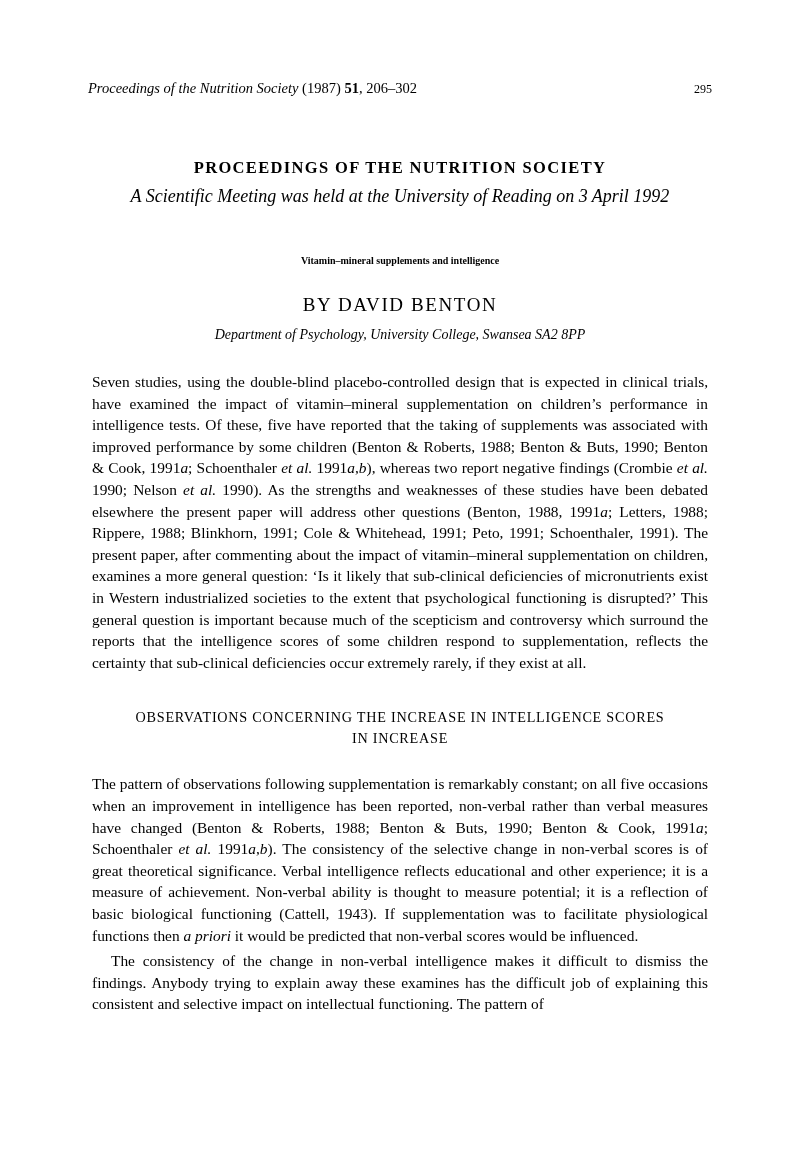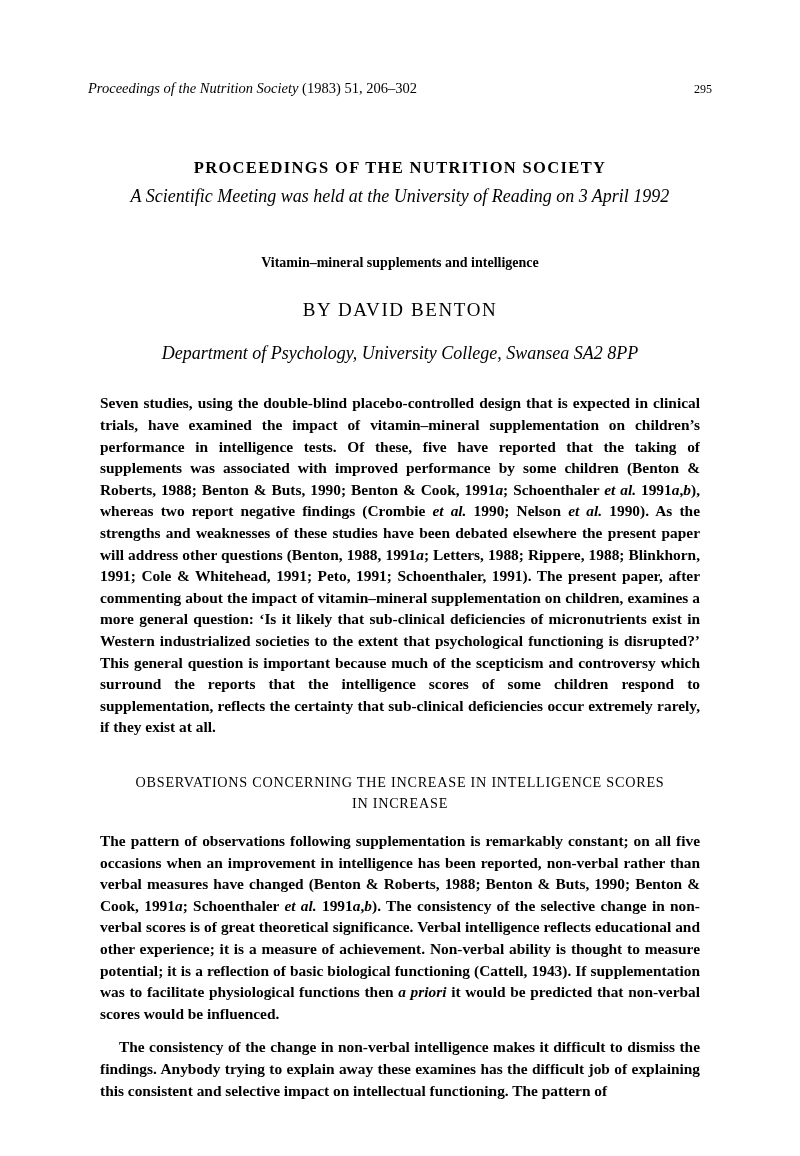--- a/index.html
+++ b/index.html
@@ -41,21 +41,21 @@
     padding-top: 80px;
     font-size: 14.5px;
     line-height: 1.2;
   }
   .running-head .journal-ref {
     font-style: italic;
     white-space: nowrap;
   }
   .running-head .journal-ref .vol {
     font-style: normal;
-    font-weight: normal;
+    font-weight: bold;
   }
   .running-head .journal-ref .yr,
   .running-head .journal-ref .pp {
     font-style: normal;
   }
   .running-head .folio {
     font-size: 12px;
     font-style: normal;
   }
 
@@ -84,86 +84,85 @@
   }
   .symposium-line {
     font-size: 19.5px;
     font-weight: bold;
     line-height: 1.45;
   }
 
   
   .article-title {
     text-align: center;
-    font-size: 14px;
+    font-size: 10px;
     font-weight: bold;
     margin-top: 46px;
     line-height: 1.3;
   }
   .byline {
     text-align: center;
     font-size: 19px;
     letter-spacing: 1.6px;
     margin-top: 26px;
     line-height: 1.3;
   }
   .affiliation {
     text-align: center;
-    font-size: 18px;
+    font-size: 14px;
     font-style: italic;
-    margin-top: 19px;
+    margin-top: 8px;
     line-height: 1.3;
   }
 
   
   .abstract {
     margin-top: 27px;
   }
   p.body-par {
-    margin: 12px;
+    margin: 4px;
     font-size: 15.4px;
     line-height: 21.6px;
     text-align: justify;
     text-justify: inter-word;
     hyphens: none;
     text-indent: 0;
-    font-weight: bold;
   }
   p.body-par.indented {
     text-indent: 19px;
   }
   p.body-par i, p.body-par em {
     font-style: italic;
   }
 
   
   .section-heading {
     text-align: center;
     font-size: 14.2px;
     letter-spacing: 0.75px;
     line-height: 21px;
     margin-top: 34px;
-    margin-bottom: 16px;
+    margin-bottom: 24px;
   }
   .section-heading .sh-line {
     display: block;
   }
 
   .section-body {
     margin-top: 0;
   }
 </style>
 </head>
 <body>
 
 <div class="page">
   <div class="content">
 
     <div class="running-head">
-      <div class="journal-ref"><span>Proceedings of the Nutrition Society</span><span class="yr"> </span><span class="yr">(1983)</span><span class="vol"> <span>51</span></span><span class="pp">, 206–302</span></div>
+      <div class="journal-ref"><span>Proceedings of the Nutrition Society</span><span class="yr"> </span><span class="yr">(1987)</span><span class="vol"> <span>51</span></span><span class="pp">, 206–302</span></div>
       <div class="folio">295</div>
     </div>
 
     <div class="society-block">
       <div class="society-title">PROCEEDINGS OF THE NUTRITION SOCIETY</div>
       <div class="meeting-line">A Scientific Meeting was held at the University of Reading on 3 April 1992</div>
     </div>
 
 
     <div class="article-title">Vitamin–mineral supplements and intelligence</div>

